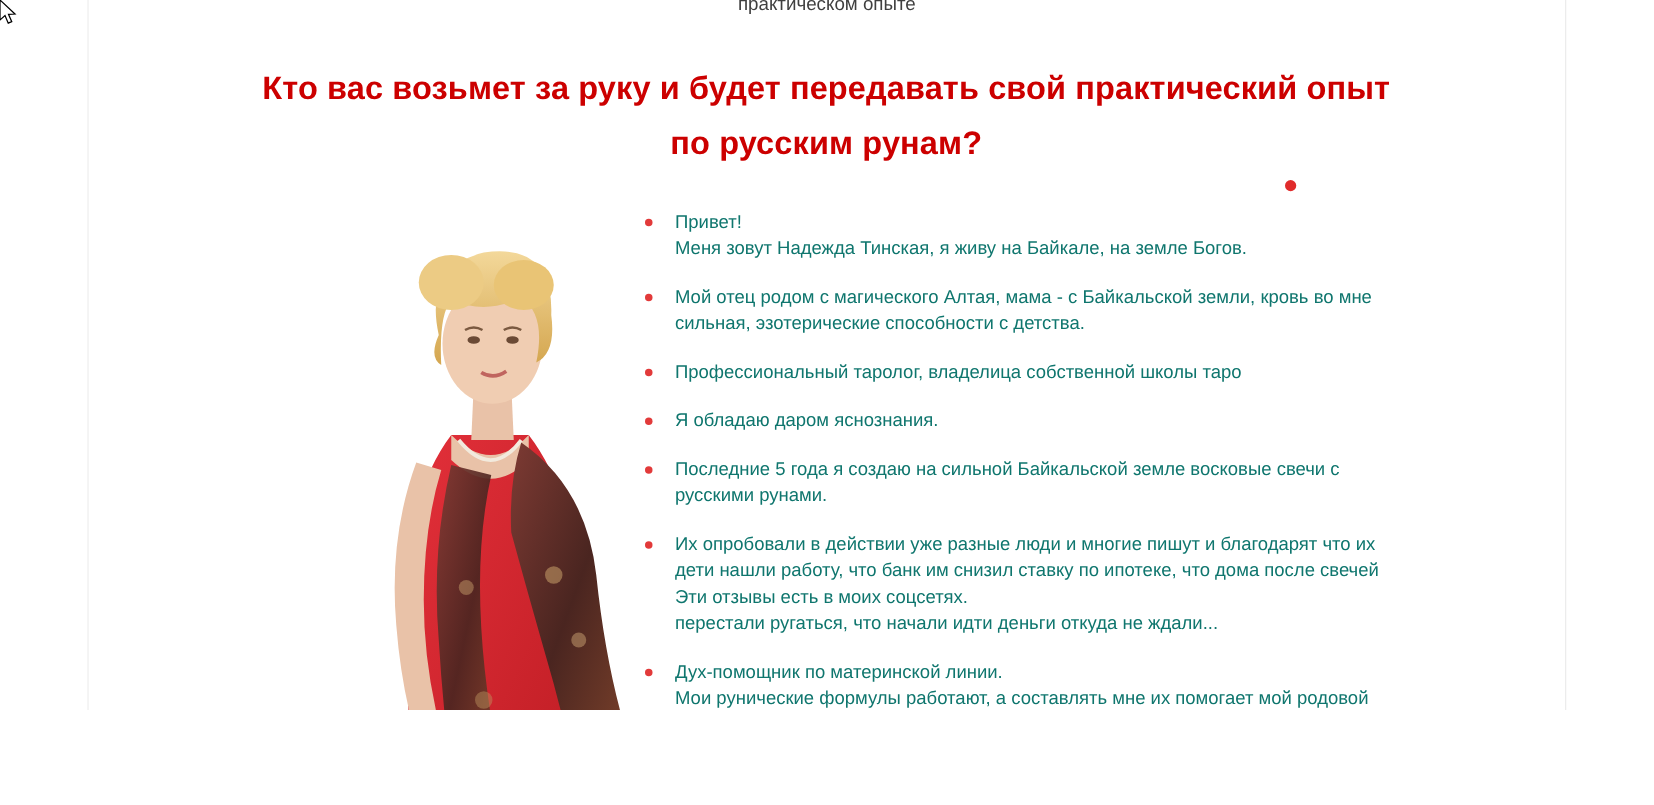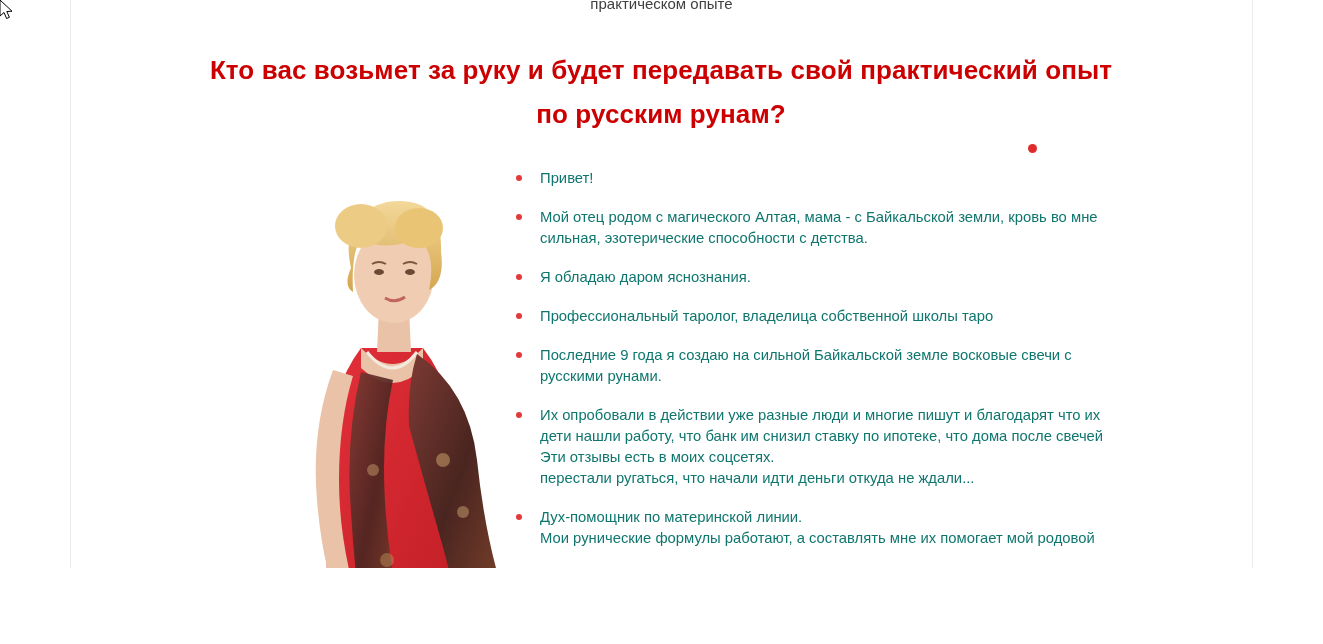--- a/index.html
+++ b/index.html
@@ -209,42 +209,43 @@
       </svg>
     </div>
 
     <div class="red-dot"></div>
 
     <div class="bullets">
 
       <div class="bullet-item">
         <span class="bullet-dot"></span>
         <span class="bullet-line">Привет!</span>
+        <span class="bullet-line">Меня зовут Надежда Тинская, я живу на Байкале, на земле Богов.</span>
       </div>
 
       <div class="bullet-item">
         <span class="bullet-dot"></span>
         <span class="bullet-line">Мой отец родом с магического Алтая, мама - с Байкальской земли, кровь во мне</span>
         <span class="bullet-line">сильная, эзотерические способности с детства.</span>
       </div>
 
       <div class="bullet-item">
         <span class="bullet-dot"></span>
+        <span class="bullet-line">Профессиональный таролог, владелица собственной школы таро</span>
+      </div>
+
+      <div class="bullet-item">
+        <span class="bullet-dot"></span>
         <span class="bullet-line">Я обладаю даром яснознания.</span>
       </div>
 
-      <div class="bullet-item">
-        <span class="bullet-dot"></span>
-        <span class="bullet-line">Профессиональный таролог, владелица собственной школы таро</span>
-      </div>
-
-
-      <div class="bullet-item">
-        <span class="bullet-dot"></span>
-        <span class="bullet-line">Последние 9 года я создаю на сильной Байкальской земле восковые свечи с</span>
+
+      <div class="bullet-item">
+        <span class="bullet-dot"></span>
+        <span class="bullet-line">Последние 5 года я создаю на сильной Байкальской земле восковые свечи с</span>
         <span class="bullet-line">русскими рунами.</span>
       </div>
 
       <div class="bullet-item">
         <span class="bullet-dot"></span>
         <span class="bullet-line">Их опробовали в действии уже разные люди и многие пишут и благодарят что их</span>
         <span class="bullet-line">дети нашли работу, что банк им снизил ставку по ипотеке, что дома после свечей</span>
         <span class="bullet-line">Эти отзывы есть в моих соцсетях.</span>
         <span class="bullet-line">перестали ругаться, что начали идти деньги откуда не ждали...</span>
       </div>

